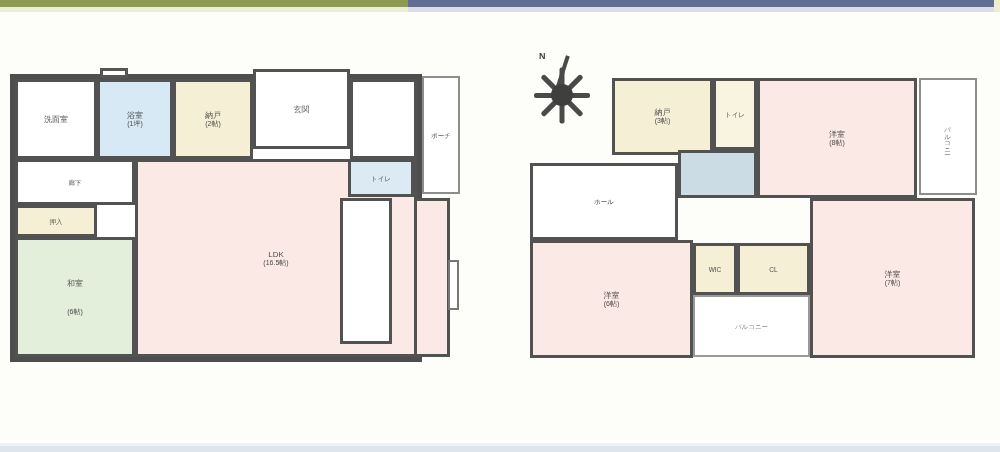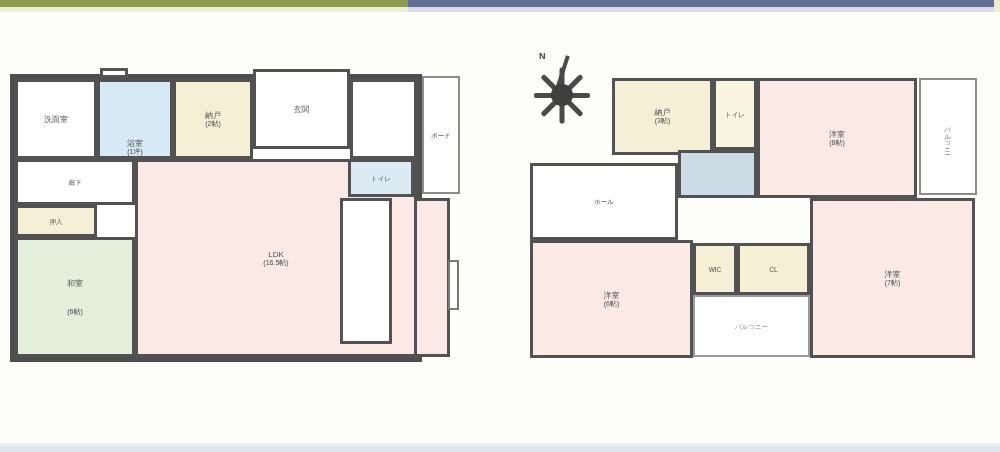--- a/index.html
+++ b/index.html
@@ -24,21 +24,21 @@
   .thin{border-width:2px;border-color:#8d8d8d;}
   .hatch{background-image:repeating-linear-gradient(45deg,#c2c2c2 0,#c2c2c2 1px,transparent 1px,transparent 7px);}
   .steps{background-image:repeating-linear-gradient(0deg,#9a9a9a 0,#9a9a9a 1px,transparent 1px,transparent 11px);}
   .slats{background-image:repeating-linear-gradient(0deg,#cfcfcf 0,#cfcfcf 1px,transparent 1px,transparent 9px);}
   .tatami{background-image:linear-gradient(90deg,transparent 58px,#aec6aa 58px,#aec6aa 59px,transparent 59px),
           linear-gradient(0deg,transparent 57px,#aec6aa 57px,#aec6aa 58px,transparent 58px);gap:20px;}
   
   #f1-outer{left:10px;top:74px;width:412px;height:288px;border:5px solid #4e4e4e;background:#fff;}
   #f1-bump{left:100px;top:68px;width:28px;height:10px;border:3px solid #555;background:#fff;}
   #f1-washroom{left:15px;top:79px;width:82px;height:80px;background:#fff;align-items:center;}
-  #f1-bath{left:97px;top:79px;width:76px;height:80px;background:#d7e9f4;justify-content:flex-end;}
+  #f1-bath{left:97px;top:79px;width:76px;height:80px;background:#d7e9f4;}
   #f1-storage{left:173px;top:79px;width:80px;height:80px;background:#f5efd5;}
   #f1-entrance{left:253px;top:69px;width:97px;height:80px;background:#fff;}
   #f1-halle{left:350px;top:79px;width:67px;height:80px;background:#fff;}
   #f1-corridor{left:15px;top:159px;width:120px;height:46px;background:#fff;}
   #f1-oshiire{left:15px;top:205px;width:82px;height:32px;background:#f5efd5;}
   #f1-washitsu{left:15px;top:237px;width:120px;height:120px;background:#e3efdb;}
   #f1-ldk{left:135px;top:159px;width:282px;height:198px;background:#fbe9e5;}
   #f1-ldke{left:417px;top:198px;width:33px;height:159px;background:#fbe9e5;border-left:none;}
   #f1-wc{left:348px;top:159px;width:66px;height:38px;background:#dcebf3;}
   #f1-stairs{left:340px;top:198px;width:52px;height:146px;background:#fff;}

